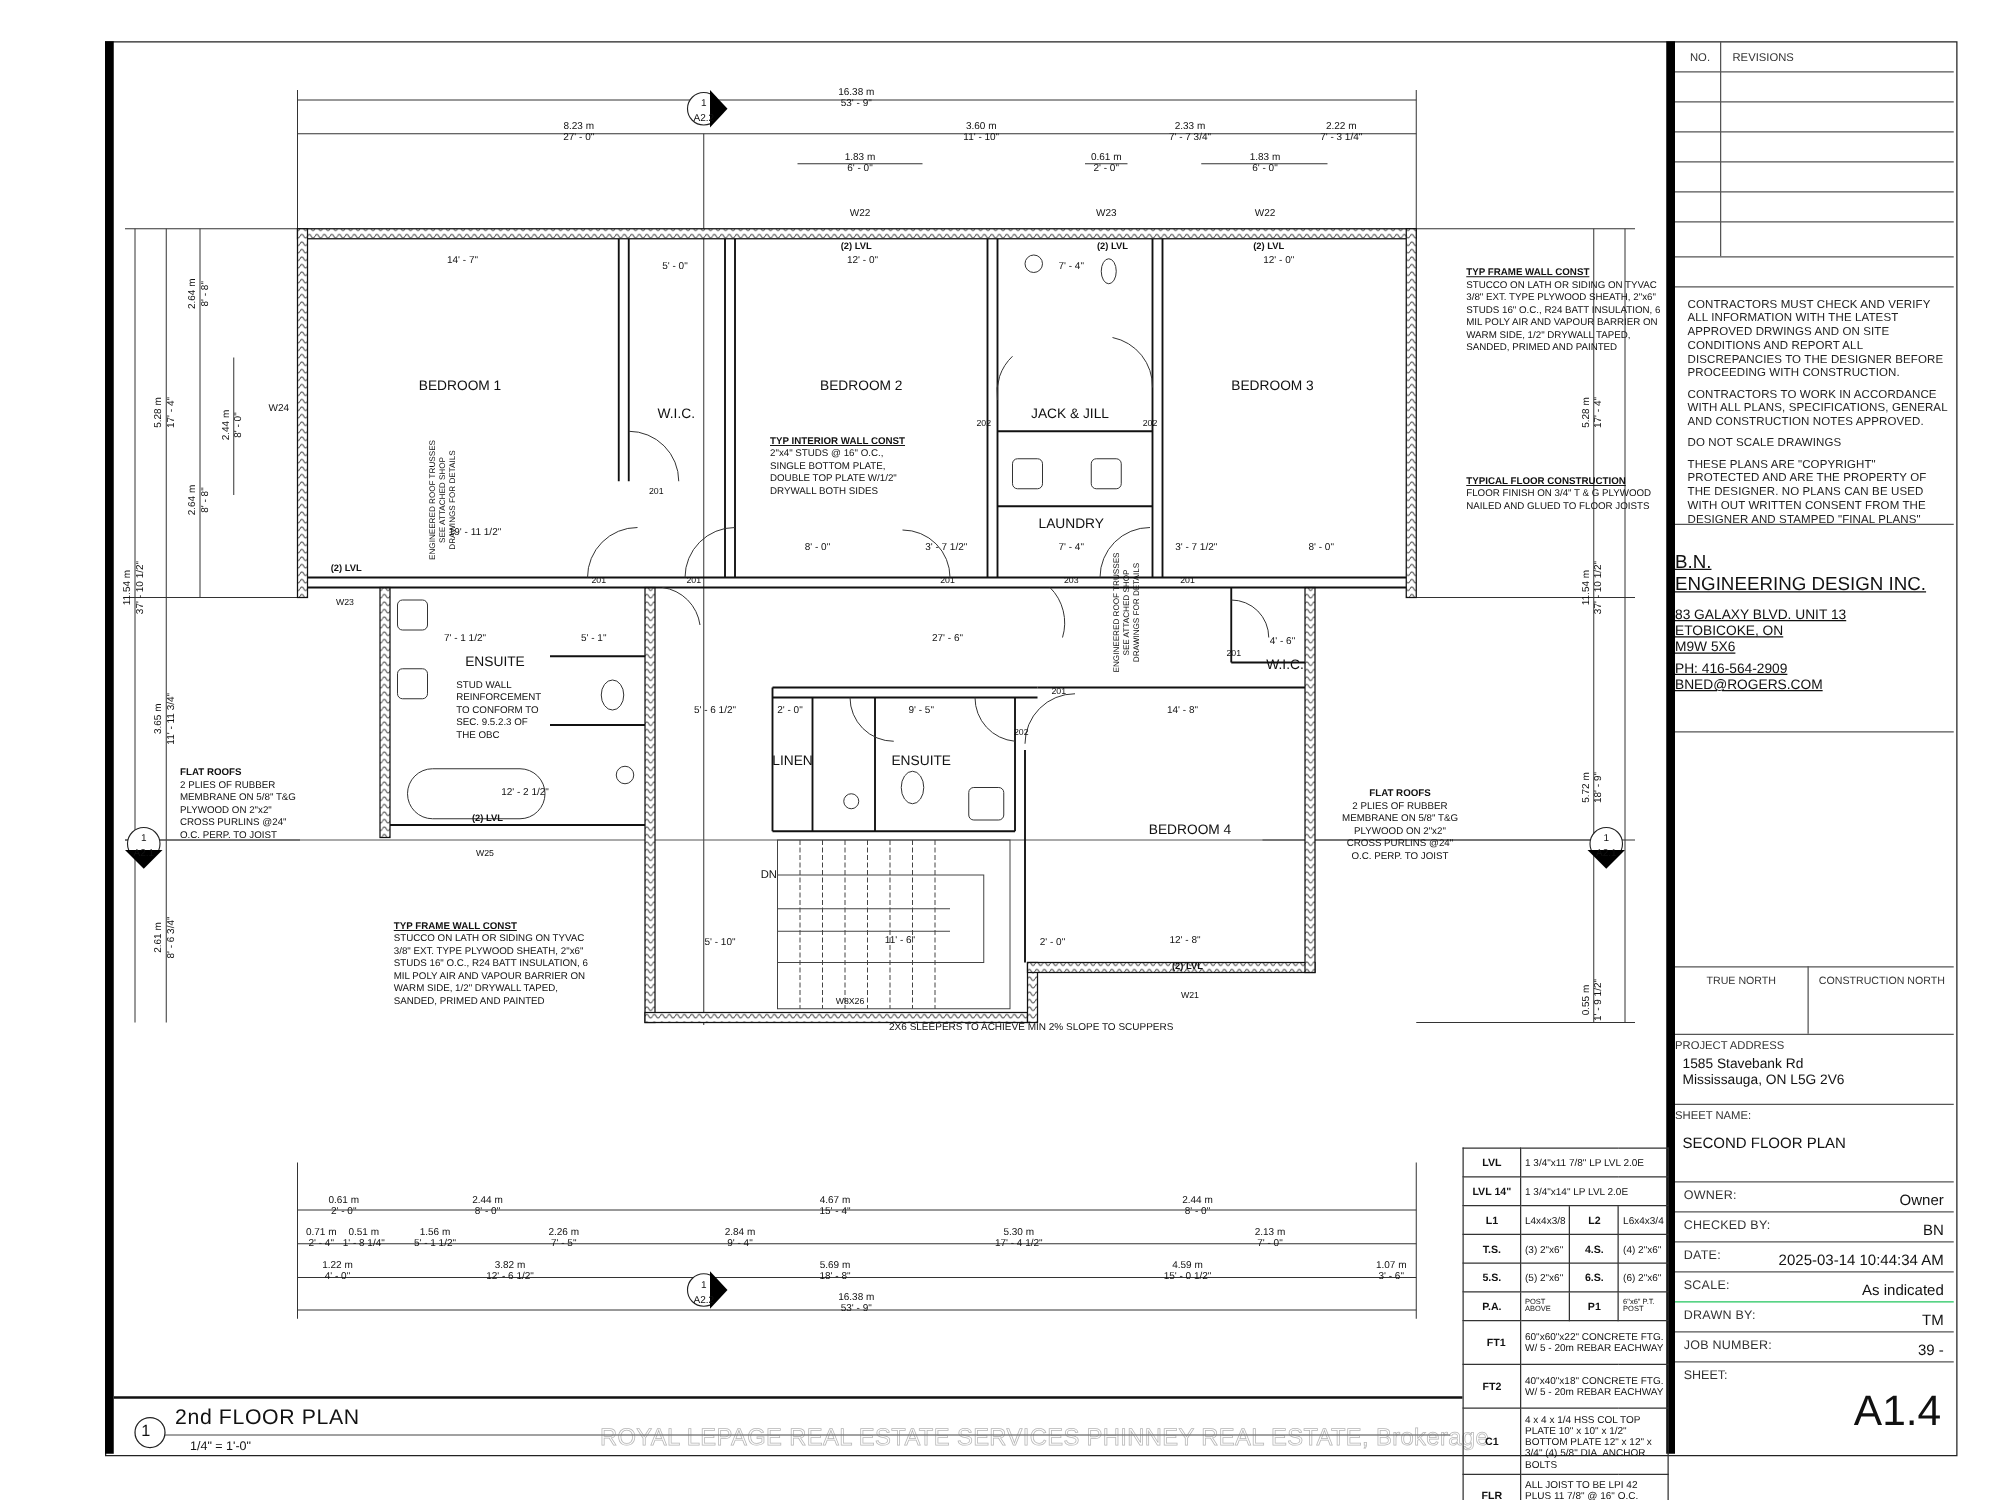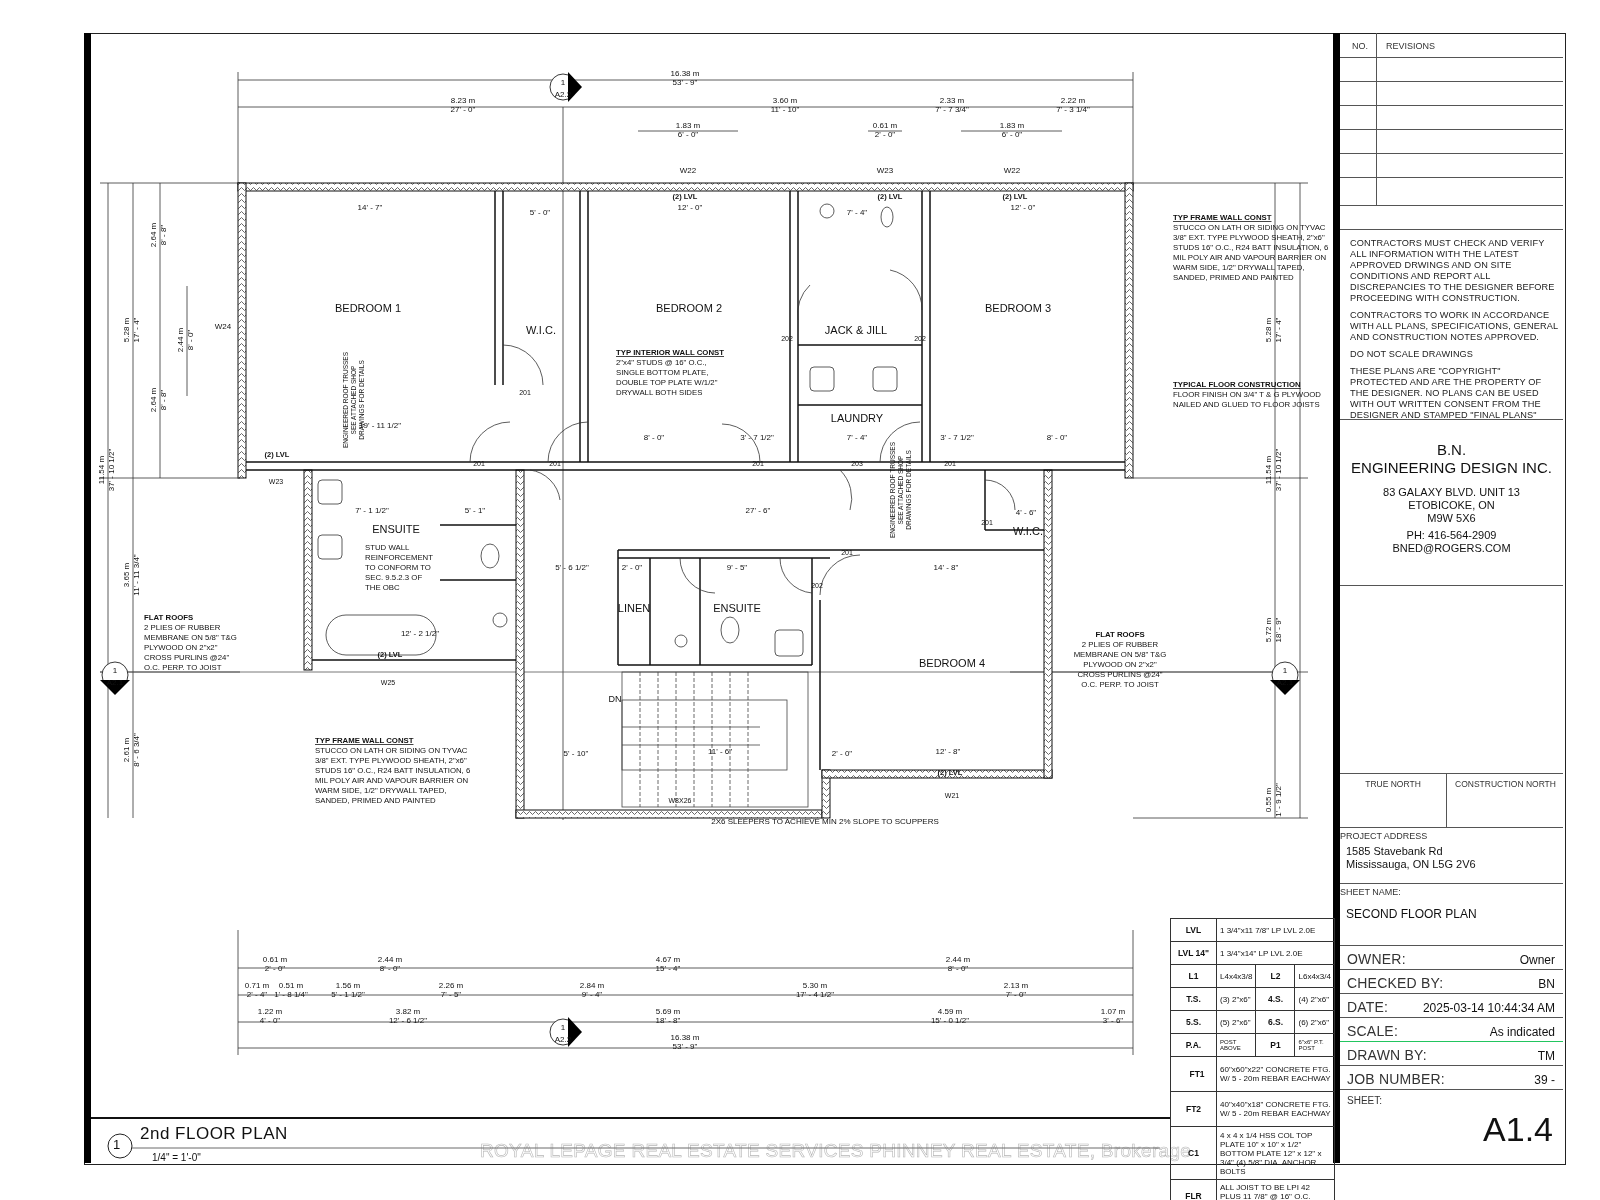--- a/index.html
+++ b/index.html
@@ -1,24 +1,24 @@
 <!DOCTYPE html>
 <html><head>
 <meta charset="utf-8">
 <style>
   html,body{margin:0;padding:0;background:#fff;}
   body{width:1600px;height:1200px;position:relative;overflow:hidden;font-family:"Liberation Sans",sans-serif;color:#111;}
   .abs{position:absolute;}
   svg text{font-family:"Liberation Sans",sans-serif;fill:#111;}
   .tb{position:absolute;left:1333px;top:33px;width:230px;height:1130px;}
   .tb-row{position:absolute;left:0;right:0;border-bottom:1px solid #555;}
-  .tb-label{position:absolute;left:7px;font-size:14px;color:#333;letter-spacing:0.2px;}
+  .tb-label{position:absolute;left:7px;font-size:10px;color:#333;letter-spacing:0.2px;}
   .tb-val{position:absolute;right:8px;font-size:12px;color:#111;}
   .notes p{margin:0 0 6px 0;font-size:9.2px;line-height:11px;color:#222;letter-spacing:0.1px;}
-  .firm{text-align:center;}
+  .firm{text-decoration:underline;}
   .legend{position:absolute;left:1170px;top:918px;width:165px;border-collapse:collapse;font-size:8px;}
   .legend td{border:1px solid #333;padding:1px 3px;height:20px;vertical-align:middle;}
   .legend td.k{font-weight:bold;text-align:center;width:32px;font-size:8.5px;}
   .watermark{position:absolute;left:480px;top:1140px;font-size:19px;color:rgba(255,255,255,0.0);letter-spacing:0.3px;-webkit-text-stroke:0.6px rgba(120,120,120,0.55);}
 </style>
 </head>
 <body>
 
 <div class="abs" style="left:84px;top:33px;width:1480px;height:1130px;border:1px solid #222;"></div>
 <div class="abs" style="left:84px;top:33px;width:7px;height:1130px;background:#000;"></div>

